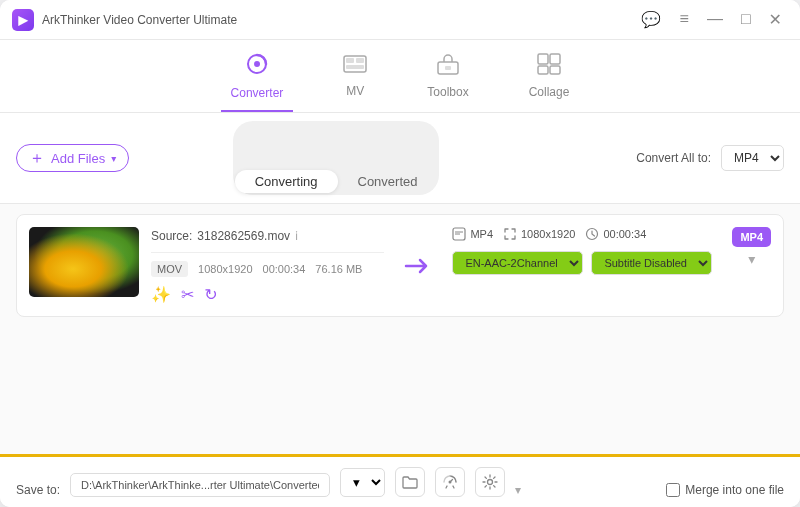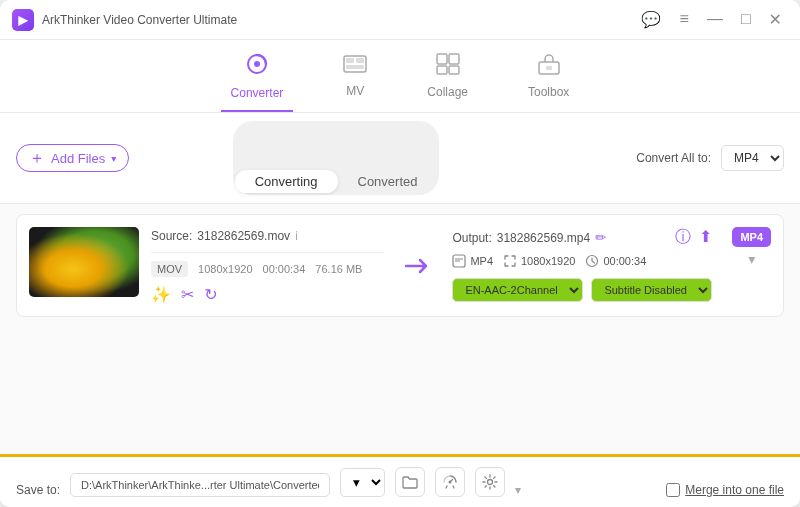--- a/index.html
+++ b/index.html
@@ -338,21 +338,20 @@
       background: #fff;
     }
     .merge-checkbox {
       display: flex;
       align-items: center;
       gap: 5px;
       margin-left: auto;
       font-size: 12px;
       color: #555;
       cursor: pointer;
-      text-decoration: underline;
     }
     .merge-checkbox input {
       accent-color: #9b59f5;
       width: 14px;
       height: 14px;
       cursor: pointer;
     }
     .convert-all-btn {
       background: linear-gradient(to right, #b06af5, #9b45f0);
       color: white;
@@ -402,37 +401,37 @@
           <rect x="3" y="4" width="8" height="5" fill="#ddd" rx="1"></rect>
           <rect x="13" y="4" width="8" height="5" fill="#ddd" rx="1"></rect>
           <rect x="3" y="11" width="18" height="4" fill="#ddd" rx="1"></rect>
         </svg>
       </span>
       <span>MV</span>
     </div>
     <div class="nav-tab">
       <span class="nav-tab-icon">
         <svg width="24" height="22" viewBox="0 0 24 22" fill="none">
+          <rect x="2" y="9" width="20" height="12" rx="2" stroke="#aaa" stroke-width="1.5"></rect>
+          <path d="M8 9V6a4 4 0 0 1 8 0v3" stroke="#aaa" stroke-width="1.5"></path>
+          <rect x="9" y="13" width="6" height="4" rx="1" fill="#ddd"></rect>
+        </svg>
+      </span>
+      <span>Toolbox</span>
+    </div>
+    <div class="nav-tab">
+      <span class="nav-tab-icon">
+        <svg width="24" height="22" viewBox="0 0 24 22" fill="none">
           <rect x="1" y="1" width="10" height="10" rx="1.5" stroke="#aaa" stroke-width="1.5"></rect>
           <rect x="13" y="1" width="10" height="10" rx="1.5" stroke="#aaa" stroke-width="1.5"></rect>
           <rect x="1" y="13" width="10" height="8" rx="1.5" stroke="#aaa" stroke-width="1.5"></rect>
           <rect x="13" y="13" width="10" height="8" rx="1.5" stroke="#aaa" stroke-width="1.5"></rect>
         </svg>
       </span>
       <span>Collage</span>
-    </div>
-    <div class="nav-tab">
-      <span class="nav-tab-icon">
-        <svg width="24" height="22" viewBox="0 0 24 22" fill="none">
-          <rect x="2" y="9" width="20" height="12" rx="2" stroke="#aaa" stroke-width="1.5"></rect>
-          <path d="M8 9V6a4 4 0 0 1 8 0v3" stroke="#aaa" stroke-width="1.5"></path>
-          <rect x="9" y="13" width="6" height="4" rx="1" fill="#ddd"></rect>
-        </svg>
-      </span>
-      <span>Toolbox</span>
     </div>
   </div>
 
   <div class="toolbar">
     <button class="add-files-btn">
       <span class="plus">＋</span>
       <span>Add Files</span>
       <span style="font-size:10px;">▾</span>
     </button>
 
@@ -474,29 +473,20 @@
         </div>
       </div>
 
       <div class="arrow-area">
         <svg width="28" height="18" viewBox="0 0 28 18" fill="none">
           <path d="M2 9 H22 M16 3 L22 9 L16 15" stroke="#9b59f5" stroke-width="2.5" stroke-linecap="round" stroke-linejoin="round"></path>
         </svg>
       </div>
 
       <div class="output-area">
-        <div class="output-source">
-          <span>Output:</span>
-          <span>3182862569.mp4</span>
-          <span class="output-edit-btn">✏</span>
-          <span style="margin-left:auto; display:flex; gap:8px;">
-            <span class="icon-btn" style="color:#9b59f5;">ⓘ</span>
-            <span class="icon-btn" style="color:#9b59f5;">⬆</span>
-          </span>
-        </div>
 
         <div class="output-controls-row1">
           <div class="output-badge">
             <svg width="14" height="14" viewBox="0 0 14 14" fill="none">
               <rect x="1" y="1" width="12" height="12" rx="2" stroke="#888" stroke-width="1.2"></rect>
               <path d="M3 5 H11 M3 7 H8" stroke="#888" stroke-width="1"></path>
             </svg>
             <span>MP4</span>
           </div>
           <div class="output-badge">

